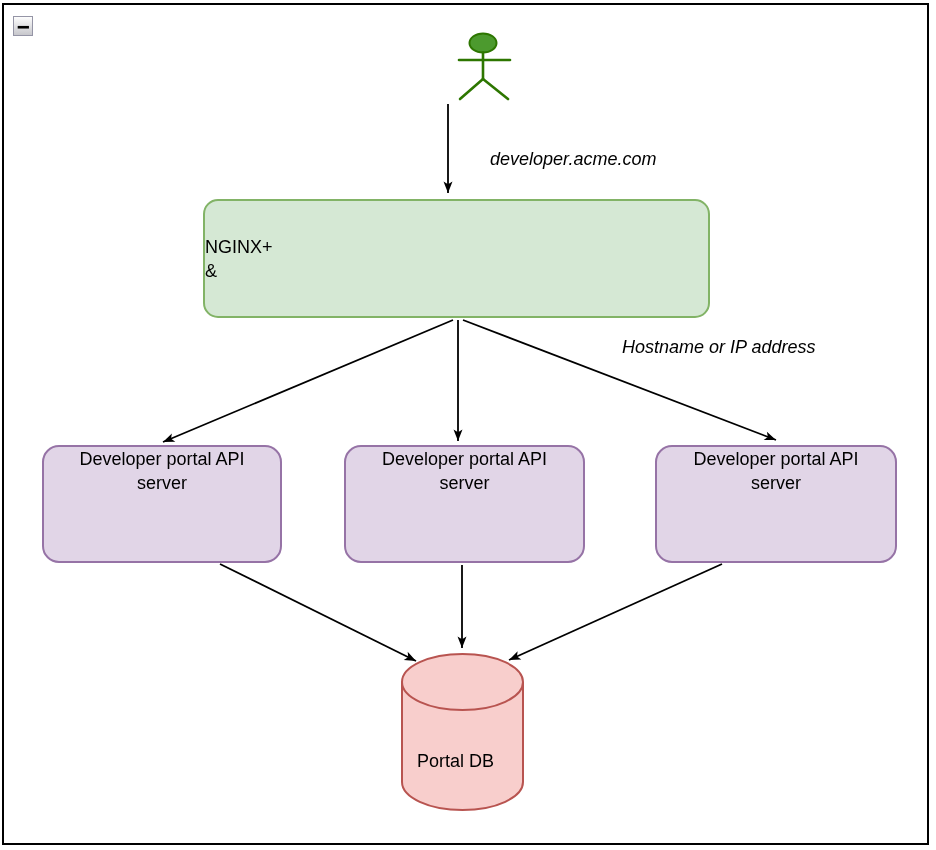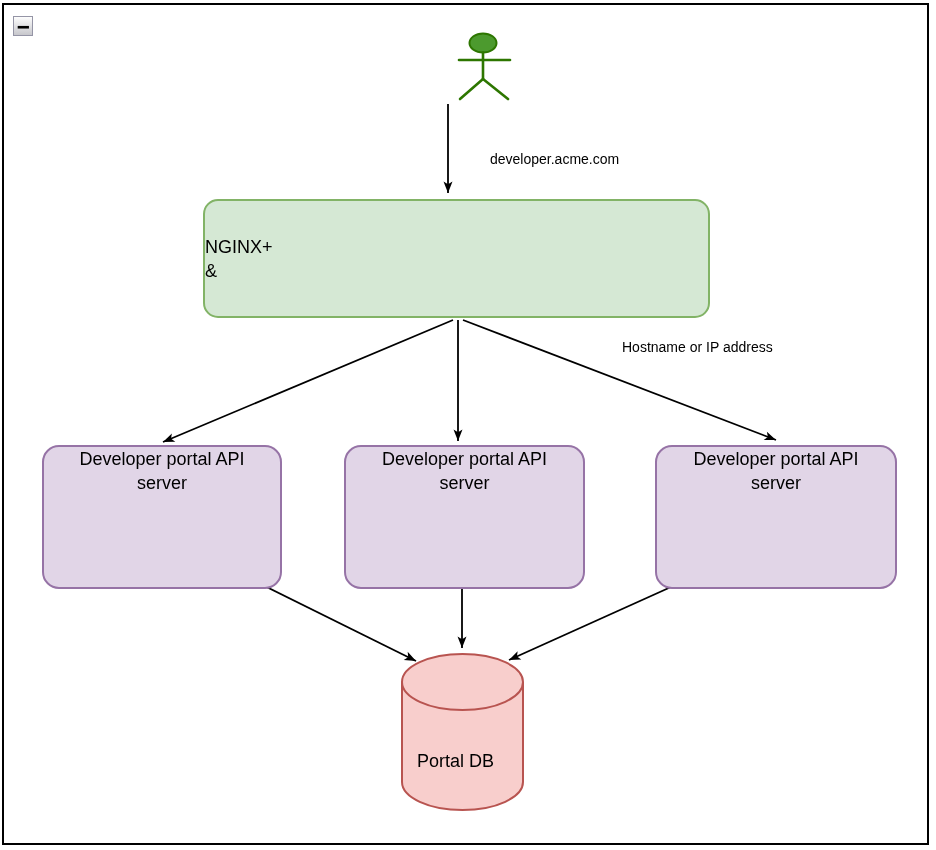--- a/index.html
+++ b/index.html
@@ -66,35 +66,36 @@
   .nginx-box {
     left: 203px; top: 199px;
     width: 507px; height: 119px;
     background: var(--nginx-fill);
     border: 2px solid var(--nginx-stroke);
     border-radius: 15px;
     flex-direction: column;
   }
   .server-box {
     top: 445px;
-    width: 240px; height: 144px;
+    width: 240px; height: 118px;
     background: var(--server-fill);
     border: 2px solid var(--server-stroke);
     border-radius: 17px;
   }
   .server-box .label { display: inline-block; max-width: 212px; }
   #server-1 { left: 42px; }
   #server-2 { left: 344px; width: 241px; }
   #server-3 { left: 655px; width: 242px; }
 
   .edge-label {
     position: absolute;
-    font-size: 14px;
+    font-size: 18px;
     line-height: 22px;
     white-space: nowrap;
+    font-style: italic;
   }
   #label-user-edge { left: 490px; top: 148px; }
   #label-hostname  { left: 622px; top: 336px; }
   #label-db {
     position: absolute;
     left: 402px; top: 750px;
     width: 107px;
     text-align: center;
     font-size: 18px;
     line-height: 22px;

